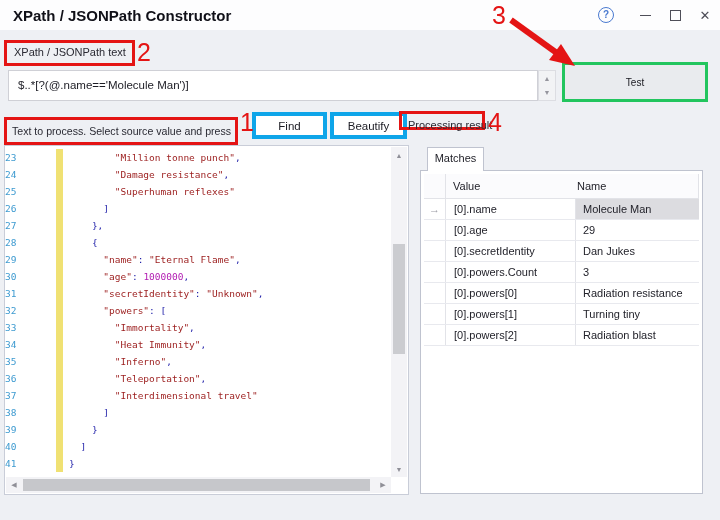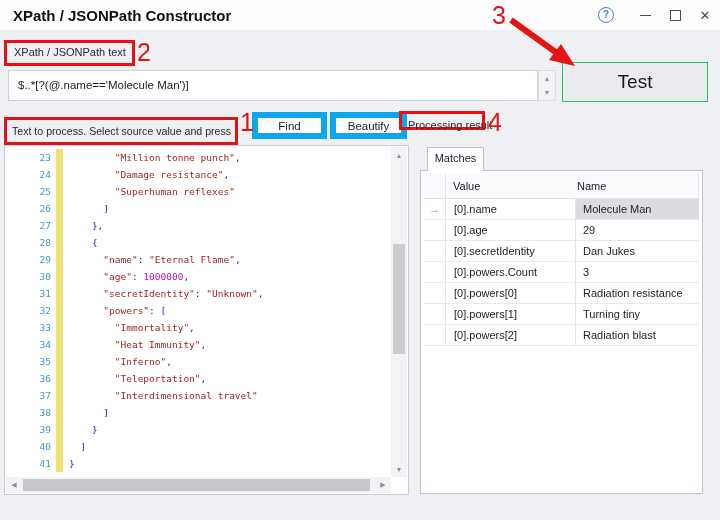--- a/index.html
+++ b/index.html
@@ -33,32 +33,32 @@
   .box-source { left:4px; top:111px; width:234px; height:28px;margin-top:6px; }
   .box-source .lbl { position:absolute; left:5px; top:5px; white-space:nowrap; font-size:10.6px; }
   .box-result { left:399px; top:111px; width:86px; height:19px; }
   .box-result .lbl { position:absolute; left:6px; top:5px; white-space:nowrap; }
   .xpath-input { position:absolute; left:8px; top:70px; width:530px; height:31px; background:#fff;
     border:1px solid #cfd0d6; font-size:11.5px; color:#1c1c24; padding:8px 16px 0 9px; }
   .spinner { position:absolute; left:538px; top:70px; width:18px; height:31px; background:#f2f3f5;
     border:1px solid #dcdde2; display:flex; flex-direction:column; align-items:center; justify-content:space-around; }
   .spinner span { font-size:7px; color:#96969e; line-height:7px; }
   .test-btn { position:absolute; left:562px; top:62px; width:146px; height:40px; background:#e9ebee;
-    border:1px solid #22c55e; font-size:19px; color:#18181f; display:flex; align-items:center; justify-content:center; }
-  .btn { position:absolute; top:112px; height:27px; background:#fff; border:6px solid #0ea5e9;
+    border:3px solid #22c55e; font-size:10px; color:#18181f; display:flex; align-items:center; justify-content:center; }
+  .btn { position:absolute; top:112px; height:27px; background:#fff; border:4px solid #0ea5e9;
     font-size:11.5px; color:#1c1c24; display:flex; align-items:center; justify-content:center; }
   .find-btn { left:252px; width:75px; }
   .beautify-btn { left:330px; width:77px; }
   
   .editor { position:absolute; left:4px; top:145px; width:405px; height:350px; background:#fff; border:1px solid #c9cdd8; }
   .code-lines { position:absolute; left:0; top:3px; right:17px; bottom:18px; overflow:hidden;
     font-family:"DejaVu Sans Mono", monospace; font-size:9.5px; }
   .change-bar { position:absolute; left:51px; top:3px; width:7px; height:323px; background:#f0e173; z-index:1; }
   .code-line { height:17px; line-height:17px; white-space:pre; position:relative; z-index:2; }
-  .ln { display:inline-block; width:46px; text-align:right; color:#3d9ad0; }
+  .ln { display:inline-block; width:46px; text-align:left; color:#3d9ad0; }
   .code { margin-left:18px; }
   .seg-s { color:var(--str); }
   .seg-p { color:var(--punct); }
   .seg-n { color:var(--num); }
   
   .vscroll { position:absolute; top:1px; right:1px; width:16px; bottom:17px; background:#f3f3f6; }
   .hscroll { position:absolute; left:1px; bottom:1px; right:17px; height:16px; background:#f3f3f6; }
   .sb-arrow { position:absolute; color:#8f8f97; font-size:7px; width:16px; height:16px;
     display:flex; align-items:center; justify-content:center; }
   .v-up { top:0; } .v-down { bottom:0; }

